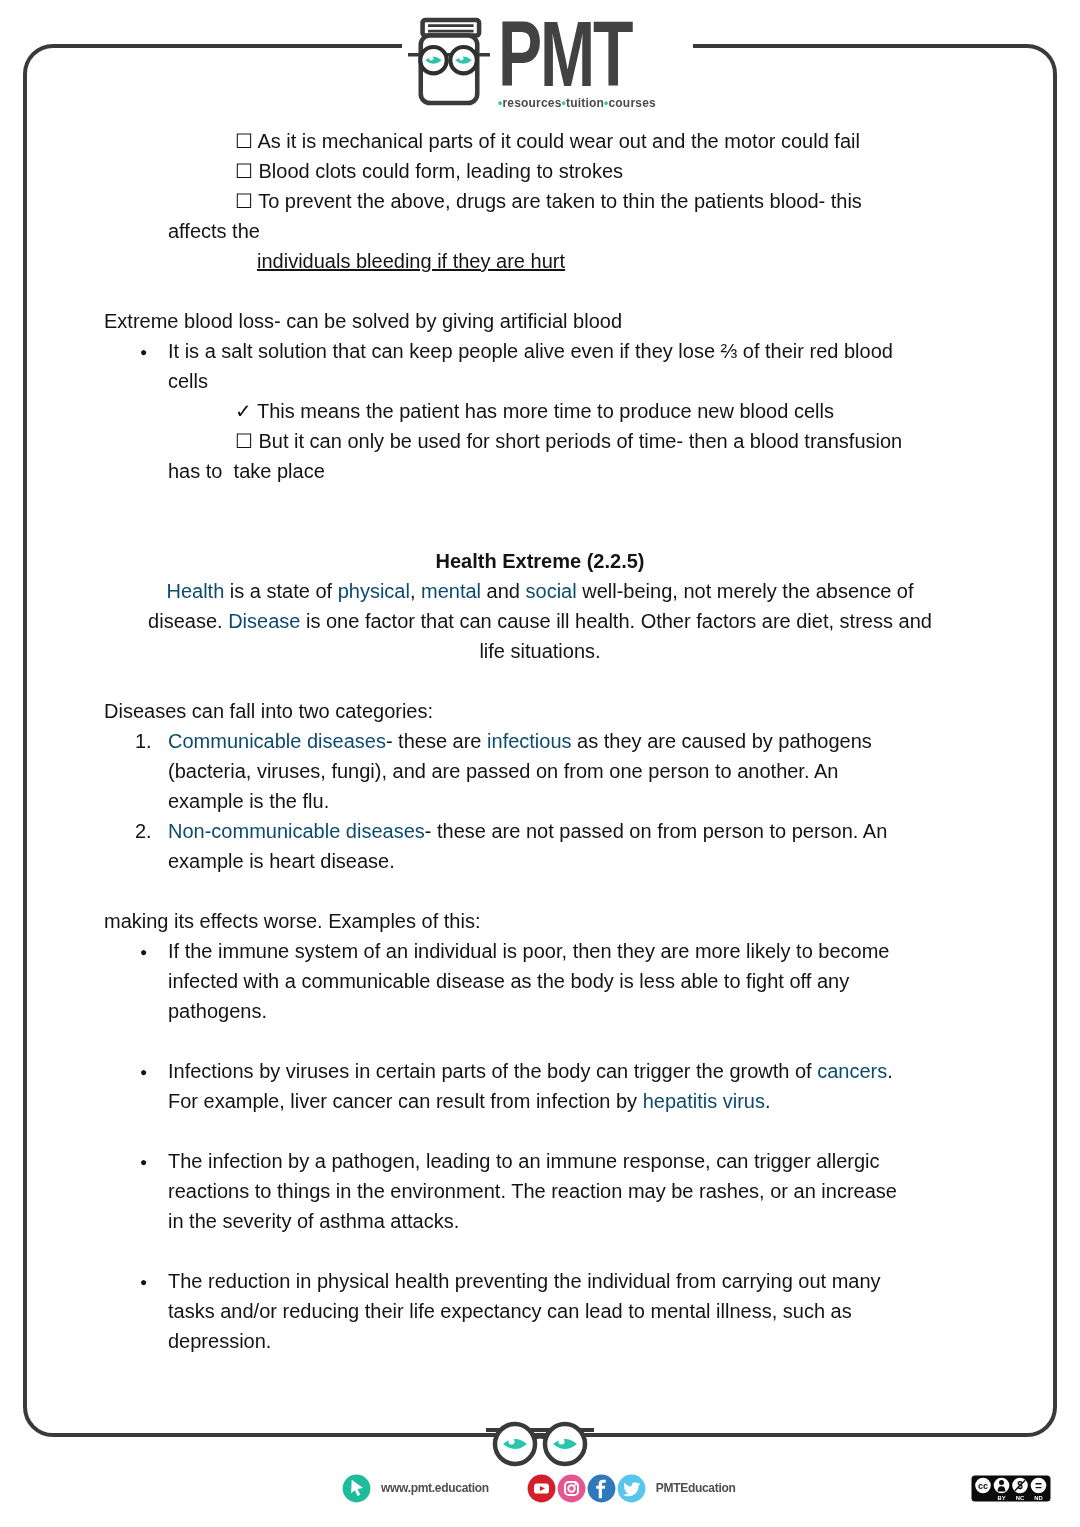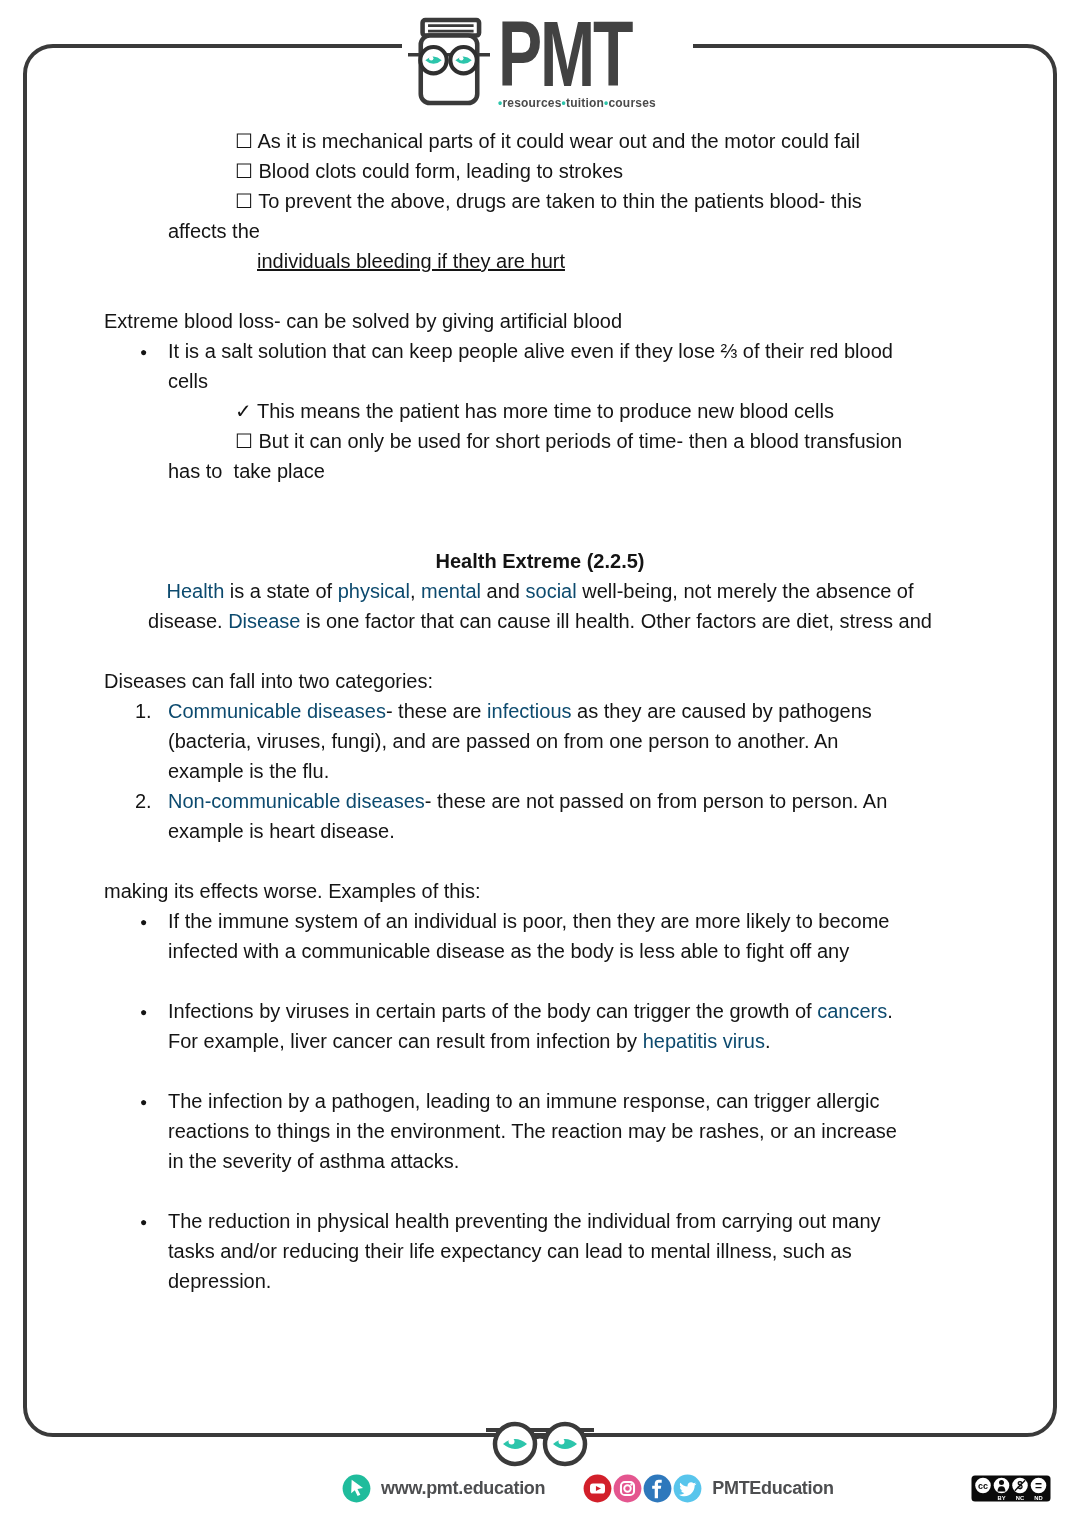--- a/index.html
+++ b/index.html
@@ -24,21 +24,21 @@
   .l-indiv{padding-left:153px;text-decoration:underline;}
   .l-cont{padding-left:64px;}
   .l-center{text-align:center;}
   .bold{font-weight:bold;}
   .green{color:#0c4a6e;font-weight:normal;}
   .b-mark{position:absolute;left:36px;top:1px;font-size:12px;}
   .n-mark{position:absolute;left:31px;top:0;}
   
   #footer-glasses{position:absolute;left:486px;top:1414px;}
   #footer-row{position:absolute;left:342px;top:1474px;height:28px;display:flex;align-items:center;}
-  .f-text{font-size:18px;font-weight:bold;color:#4d4e50;letter-spacing:-.3px;}
+  .f-text{font-size:12px;font-weight:bold;color:#4d4e50;letter-spacing:-.3px;}
   #website-label{margin-left:10px;}
   #social-icons{display:flex;gap:1px;margin-left:38px;}
   #handle-label{margin-left:10px;}
   .sicon{display:block;}
   #cc-badge{position:absolute;left:971px;top:1475px;}
 </style>
 </head>
 <body>
 
 <div id="page">
@@ -79,33 +79,35 @@
     <div class="line l-cont">cells</div>
     <div class="line l-check">✓ This means the patient has more time to produce new blood cells</div>
     <div class="line l-check">☐ But it can only be used for short periods of time- then a blood transfusion</div>
     <div class="line l-hang">has to  take place</div>
     <div class="line"></div>
     <div class="line"></div>
 
     <div class="line l-center bold">Health Extreme (2.2.5)</div>
     <div class="line l-center"><span class="green">Health</span><span> is a state of </span><span class="green">physical</span><span>, </span><span class="green">mental</span><span> and </span><span class="green">social</span><span> well-being, not merely the absence of</span></div>
     <div class="line l-center"><span>disease. </span><span class="green">Disease</span><span> is one factor that can cause ill health. Other factors are diet, stress and</span></div>
+    <div class="line l-center">life situations.</div>
     <div class="line"></div>
 
     <div class="line">Diseases can fall into two categories:</div>
     <div class="line l-cont"><span class="n-mark">1.</span><span><span class="green">Communicable diseases</span><span>- these are </span><span class="green">infectious</span><span> as they are caused by pathogens</span></span></div>
     <div class="line l-cont">(bacteria, viruses, fungi), and are passed on from one person to another. An</div>
     <div class="line l-cont">example is the flu.</div>
     <div class="line l-cont"><span class="n-mark">2.</span><span><span class="green">Non-communicable diseases</span><span>- these are not passed on from person to person. An</span></span></div>
     <div class="line l-cont">example is heart disease.</div>
     <div class="line"></div>
 
     <div class="line">making its effects worse. Examples of this:</div>
     <div class="line l-cont"><span class="b-mark">●</span><span>If the immune system of an individual is poor, then they are more likely to become</span></div>
     <div class="line l-cont">infected with a communicable disease as the body is less able to fight off any</div>
+    <div class="line l-cont">pathogens.</div>
     <div class="line"></div>
     <div class="line l-cont"><span class="b-mark">●</span><span><span>Infections by viruses in certain parts of the body can trigger the growth of </span><span class="green">cancers</span><span>.</span></span></div>
     <div class="line l-cont"><span>For example, liver cancer can result from infection by </span><span class="green">hepatitis virus</span><span>.</span></div>
     <div class="line"></div>
     <div class="line l-cont"><span class="b-mark">●</span><span>The infection by a pathogen, leading to an immune response, can trigger allergic</span></div>
     <div class="line l-cont">reactions to things in the environment. The reaction may be rashes, or an increase</div>
     <div class="line l-cont">in the severity of asthma attacks.</div>
     <div class="line"></div>
     <div class="line l-cont"><span class="b-mark">●</span><span>The reduction in physical health preventing the individual from carrying out many</span></div>
     <div class="line l-cont">tasks and/or reducing their life expectancy can lead to mental illness, such as</div>

